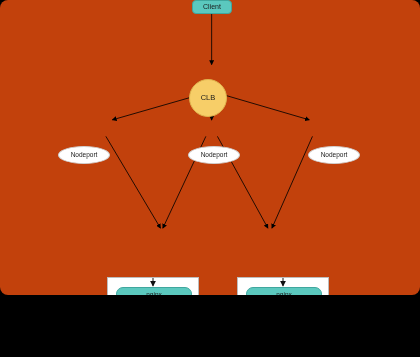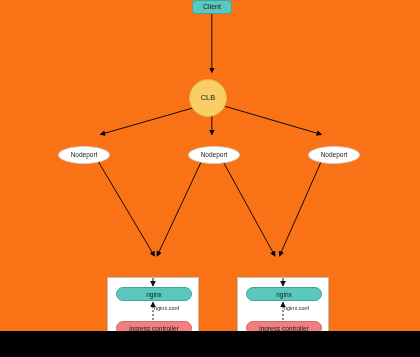--- a/index.html
+++ b/index.html
@@ -3,24 +3,25 @@
 <meta charset="utf-8">
 <style>
   html, body {
     margin: 0;
     padding: 0;
     background: #000000;
   }
   #canvas {
     position: relative;
     width: 420px;
-    height: 331px;
-    background: #f97316;
+    height: 295px;
+    background: #c2410c;
     font-family: "Liberation Sans", "DejaVu Sans", sans-serif;
     overflow: hidden;
+    border-radius: 8px;
   }
 
   
   .node {
     position: absolute;
     box-sizing: border-box;
     display: flex;
     align-items: center;
     justify-content: center;
     text-align: center;

